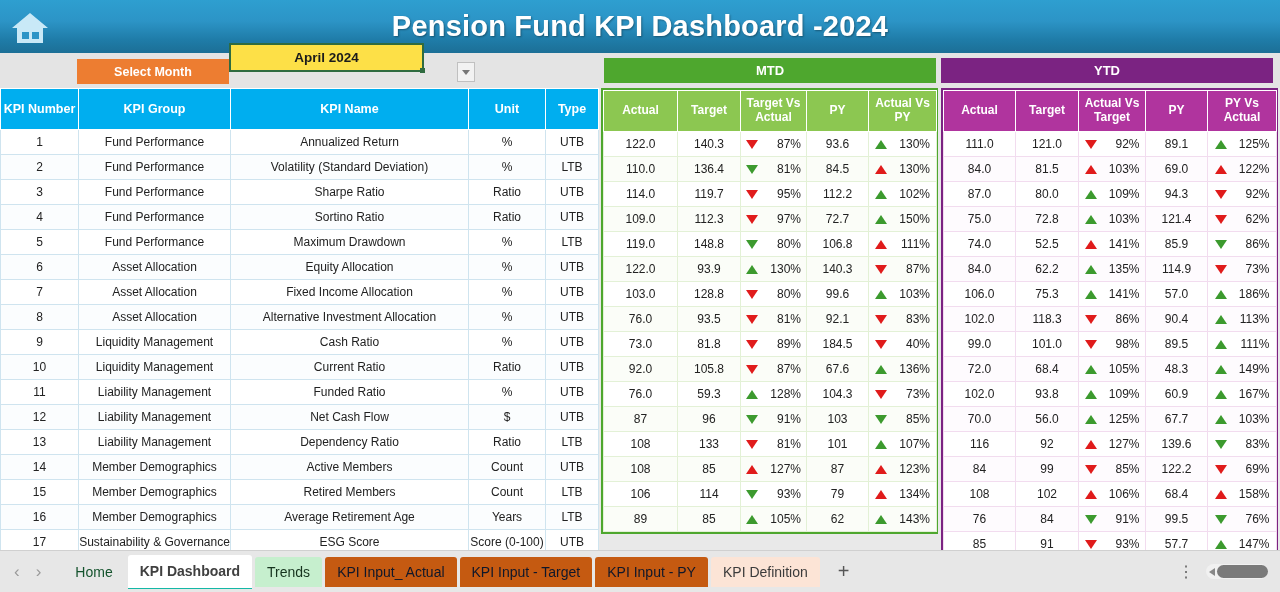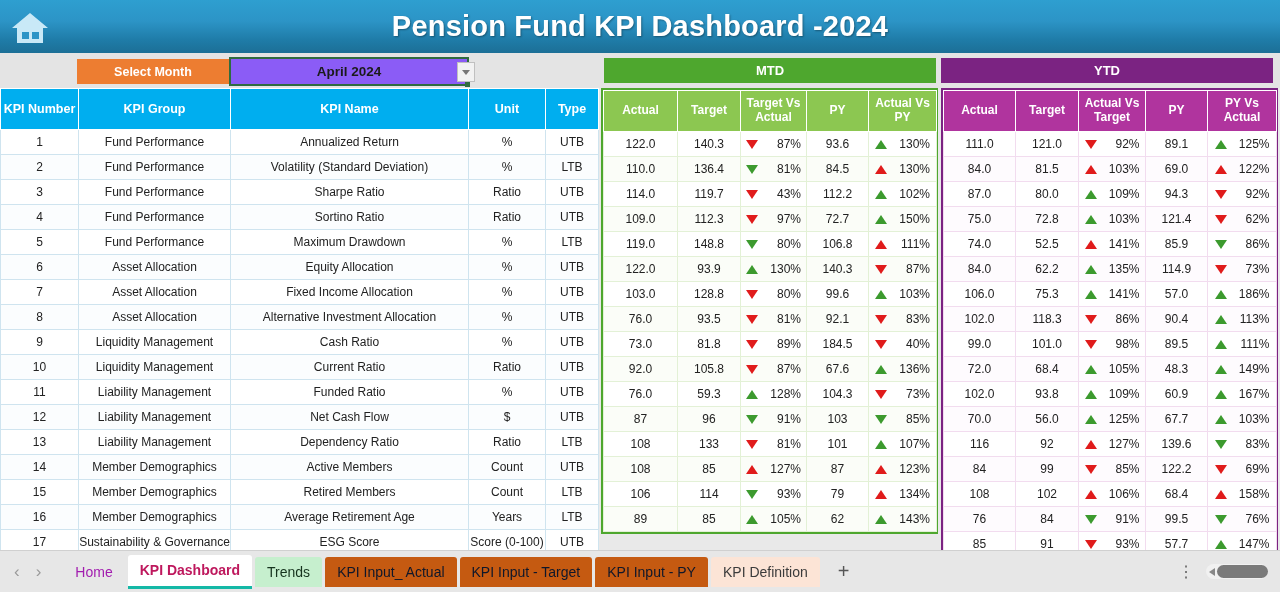--- a/index.html
+++ b/index.html
@@ -37,22 +37,22 @@
     position:absolute; left:0; top:53px; width:1280px; height:35px;
     background:#e4e4e4;
   }
   .sel-label {
     position:absolute; left:77px; top:59px; width:152px; height:25px;
     background:#ed7d31; color:#ffffff; font-size:12.5px; font-weight:bold;
     display:flex; align-items:center; justify-content:center;
     cursor:pointer;
   }
   .sel-box {
-    position:absolute; left:229px; top:57px; width:240px; height:29px;
-    background:#8b5cf6; border:2px solid #2f6b40;
+    position:absolute; left:229px; top:43px; width:195px; height:29px;
+    background:#fde047; border:2px solid #2f6b40;
     display:flex; align-items:center; justify-content:center;
     font-size:13.5px; font-weight:bold; color:#1b1b1b;
     cursor:text;
   }
   .sel-box::after{
     content:""; position:absolute; right:-3px; bottom:-3px;
     width:5px; height:5px; background:#2f6b40;
   }
   .sel-arrow {
     position:absolute; left:457px; top:62px; width:18px; height:20px;
@@ -133,24 +133,24 @@
     display:flex; align-items:center;
   }
   .navarrows { display:flex; align-items:center; margin-left:14px; gap:16px; color:#9a9a9a; }
   .navarrows span { font-size:17px; cursor:pointer; }
   .tabs { display:flex; align-items:center; margin-left:22px; gap:3px; }
   .tab {
     height:30px; padding:0 12px; display:flex; align-items:center;
     font-size:14px; color:#333; cursor:pointer; white-space:nowrap;
     border-radius:3px 3px 0 0;
   }
-  .tab.plain { color:#a21caf; }
+  .tab.plain { color:#14532d; }
   .tab.active {
-    background:#ffffff; color:#be185d; font-weight:bold;
-    border-bottom:3px solid #14b8a6; height:34px;
+    background:#ffffff; color:#404040; font-weight:bold;
+    border-bottom:1px solid #14b8a6; height:34px;
   }
   .tab.green { background:#c6efce; color:#16331e; }
   .tab.orange { background:#c55a11; color:#0f172a; }
   .tab.peach { background:#fce4d6; color:#3b3b3b; }
   .tab-add { margin-left:18px; font-size:20px; color:#555; cursor:pointer; }
   .tb-right { margin-left:auto; display:flex; align-items:center; gap:12px; margin-right:12px; }
   .kebab { font-size:16px; color:#666; letter-spacing:0; cursor:pointer; line-height:1; }
   .hscroll {
     width:62px; height:15px; background:#f1f1f1; border-radius:8px;
     display:flex; align-items:center; cursor:pointer;
@@ -381,21 +381,21 @@
                   <span class="pv">130%</span>
                 </div>
               </td>
             </tr>
             <tr>
               <td>114.0</td>
               <td>119.7</td>
               <td>
                 <div class="pcell">
                   <span class="tri down c-red"></span>
-                  <span class="pv">43%</span>
+                  <span class="pv">95%</span>
                 </div>
               </td>
               <td>112.2</td>
               <td>
                 <div class="pcell">
                   <span class="tri up c-green"></span>
                   <span class="pv">102%</span>
                 </div>
               </td>
             </tr>

